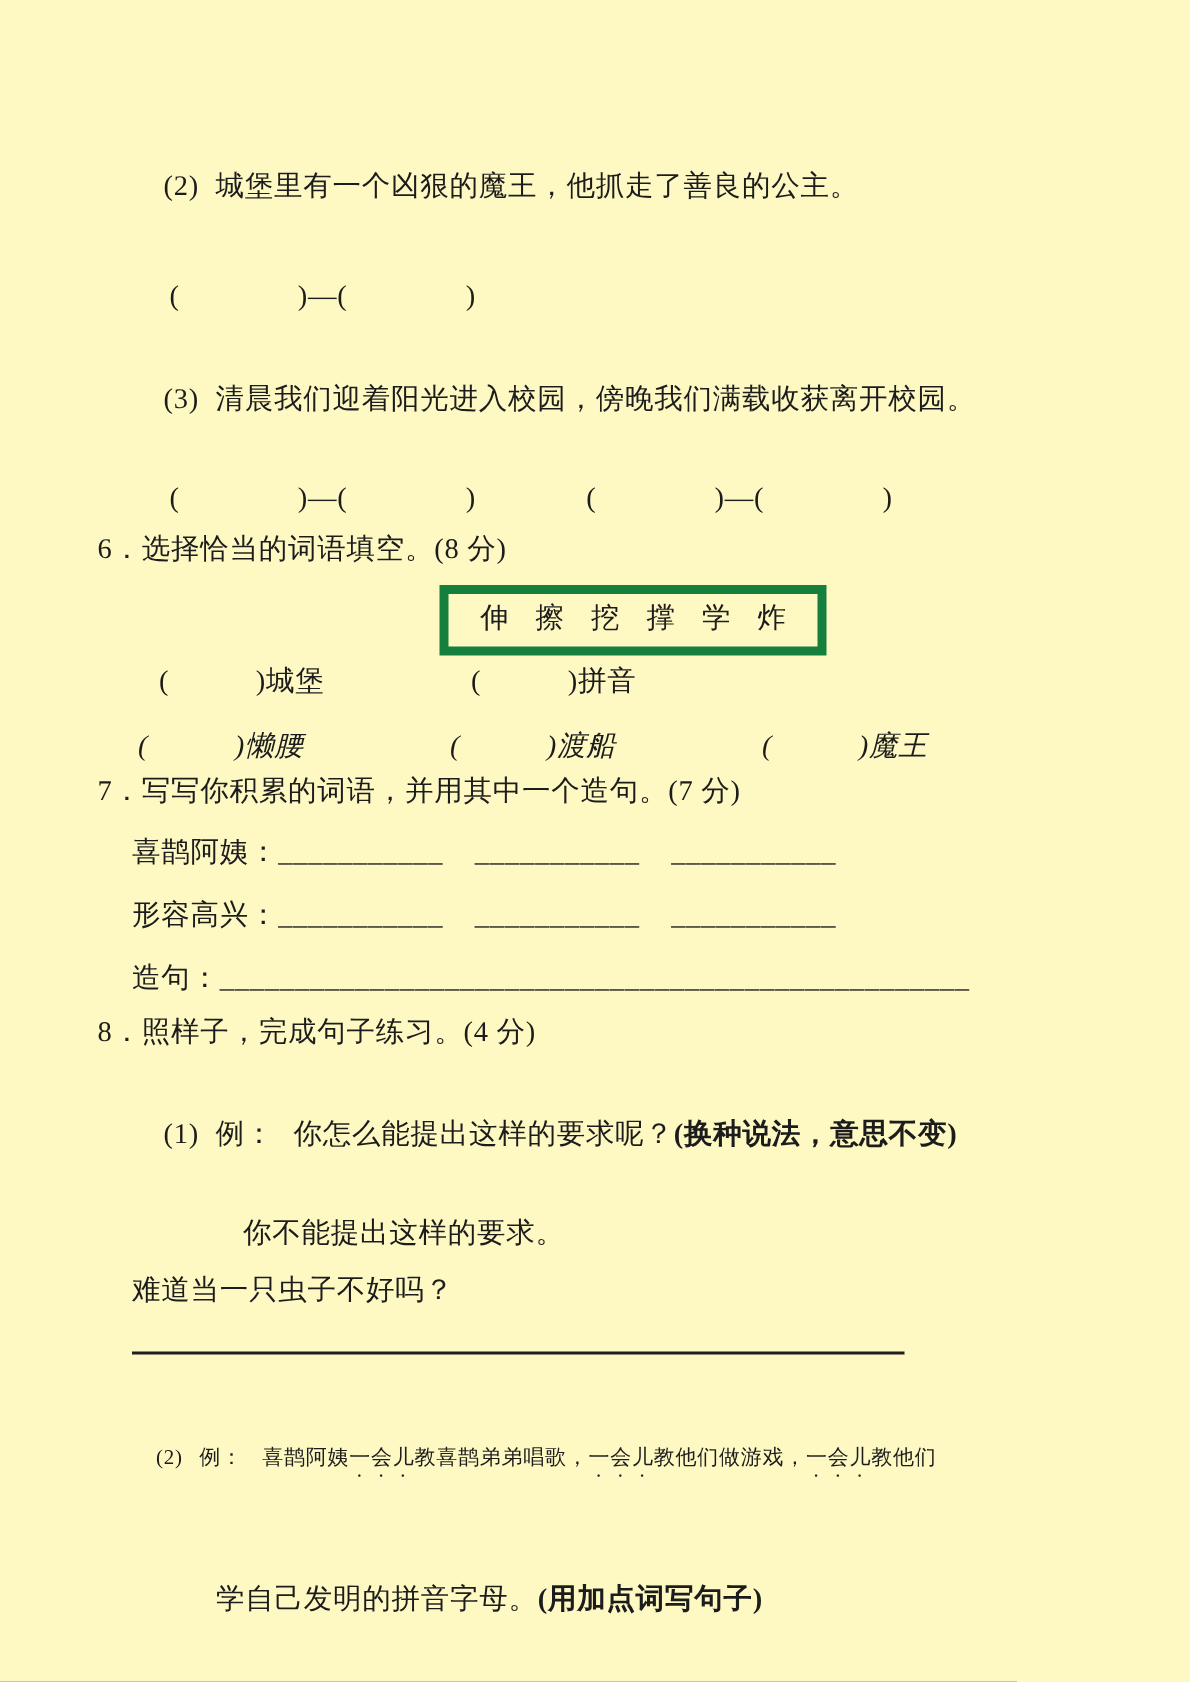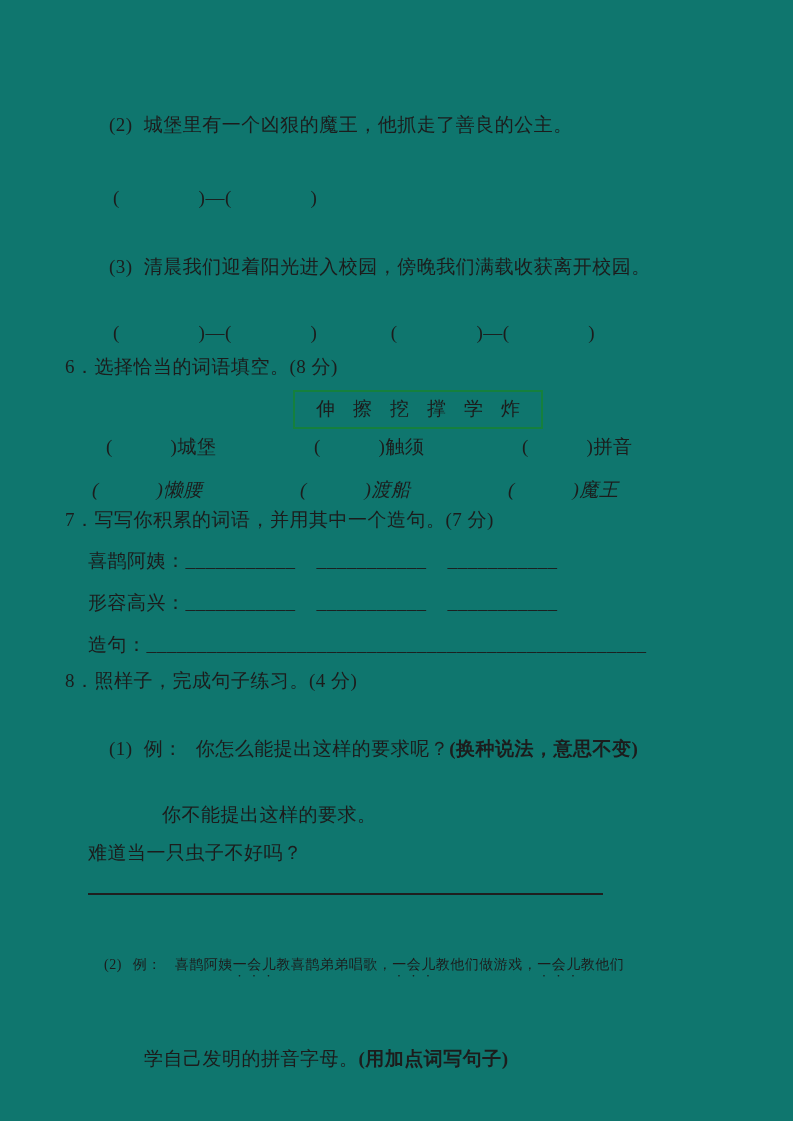--- a/index.html
+++ b/index.html
@@ -1,21 +1,21 @@
 <!DOCTYPE html>
 <html><head>
 <meta charset="utf-8">
 <style>
   html, body { margin: 0; padding: 0; background: #9e9e9e; }
   .page {
     position: relative;
     width: 793px;
     height: 1121px;
     margin: 0 auto;
-    background: #0f766e;
+    background: #fef9c3;
     box-sizing: border-box;
     padding: 86px 58px 0 65px;
     font-family: "Liberation Serif", "DejaVu Serif", serif;
     color: #1c1c1c;
     font-size: 19px;
     overflow: hidden;
   }
   .line {
     line-height: 26px;
     white-space: pre;
@@ -27,21 +27,21 @@
   .ex-label { margin-right: 13px; }
   .dot-under {
     -webkit-text-emphasis: filled dot #1c1c1c;
     -webkit-text-emphasis-position: under left;
     text-emphasis: filled dot #1c1c1c;
     text-emphasis-position: under left;
   }
   .word-bank-wrap { margin: 0 0 5px 0; }
   .word-bank {
     display: inline-block;
-    border: 2px solid #15803d;
+    border: 6px solid #15803d;
     padding: 4px 12px 5px 12px;
     line-height: 26px;
     margin-left: 228px;
   }
   .word-bank span { margin: 0 9px; }
   .fill-row { display: flex; margin-left: 27px; }
   .fill-cell { width: 208px; white-space: pre; }
   .fill-cell:last-child { width: auto; }
   .rule-line {
     height: 0;
@@ -70,21 +70,20 @@
   <div class="line ml48" style="margin-bottom:8px;">(               )—(               )              (               )—(               )</div>
 
   <div class="line q-title" style="margin-bottom:10px;">6．选择恰当的词语填空。(8 分)</div>
 
   <div class="word-bank-wrap">
     <div class="word-bank"><span>伸</span><span>擦</span><span>挖</span><span>撑</span><span>学</span><span>炸</span></div>
   </div>
 
   <div class="line fill-row" style="margin-bottom:17px;margin-left:41px;">
     <span class="fill-cell"><span>(           )</span><span>城堡</span></span>
-    <span class="fill-cell"><span>(           )</span><span>触须</span></span>
     <span class="fill-cell"><span>(           )</span><span>拼音</span></span>
   </div>
   <div class="line fill-row" style="margin-bottom:4px;font-style:italic;">
     <span class="fill-cell"><span>(           )</span><span>懒腰</span></span>
     <span class="fill-cell"><span>(           )</span><span>渡船</span></span>
     <span class="fill-cell"><span>(           )</span><span>魔王</span></span>
   </div>
 
   <div class="line q-title" style="margin-bottom:15px;">7．写写你积累的词语，并用其中一个造句。(7 分)</div>
   <div class="line ml23" style="margin-bottom:16px;">喜鹊阿姨：___________    ___________    ___________</div>

